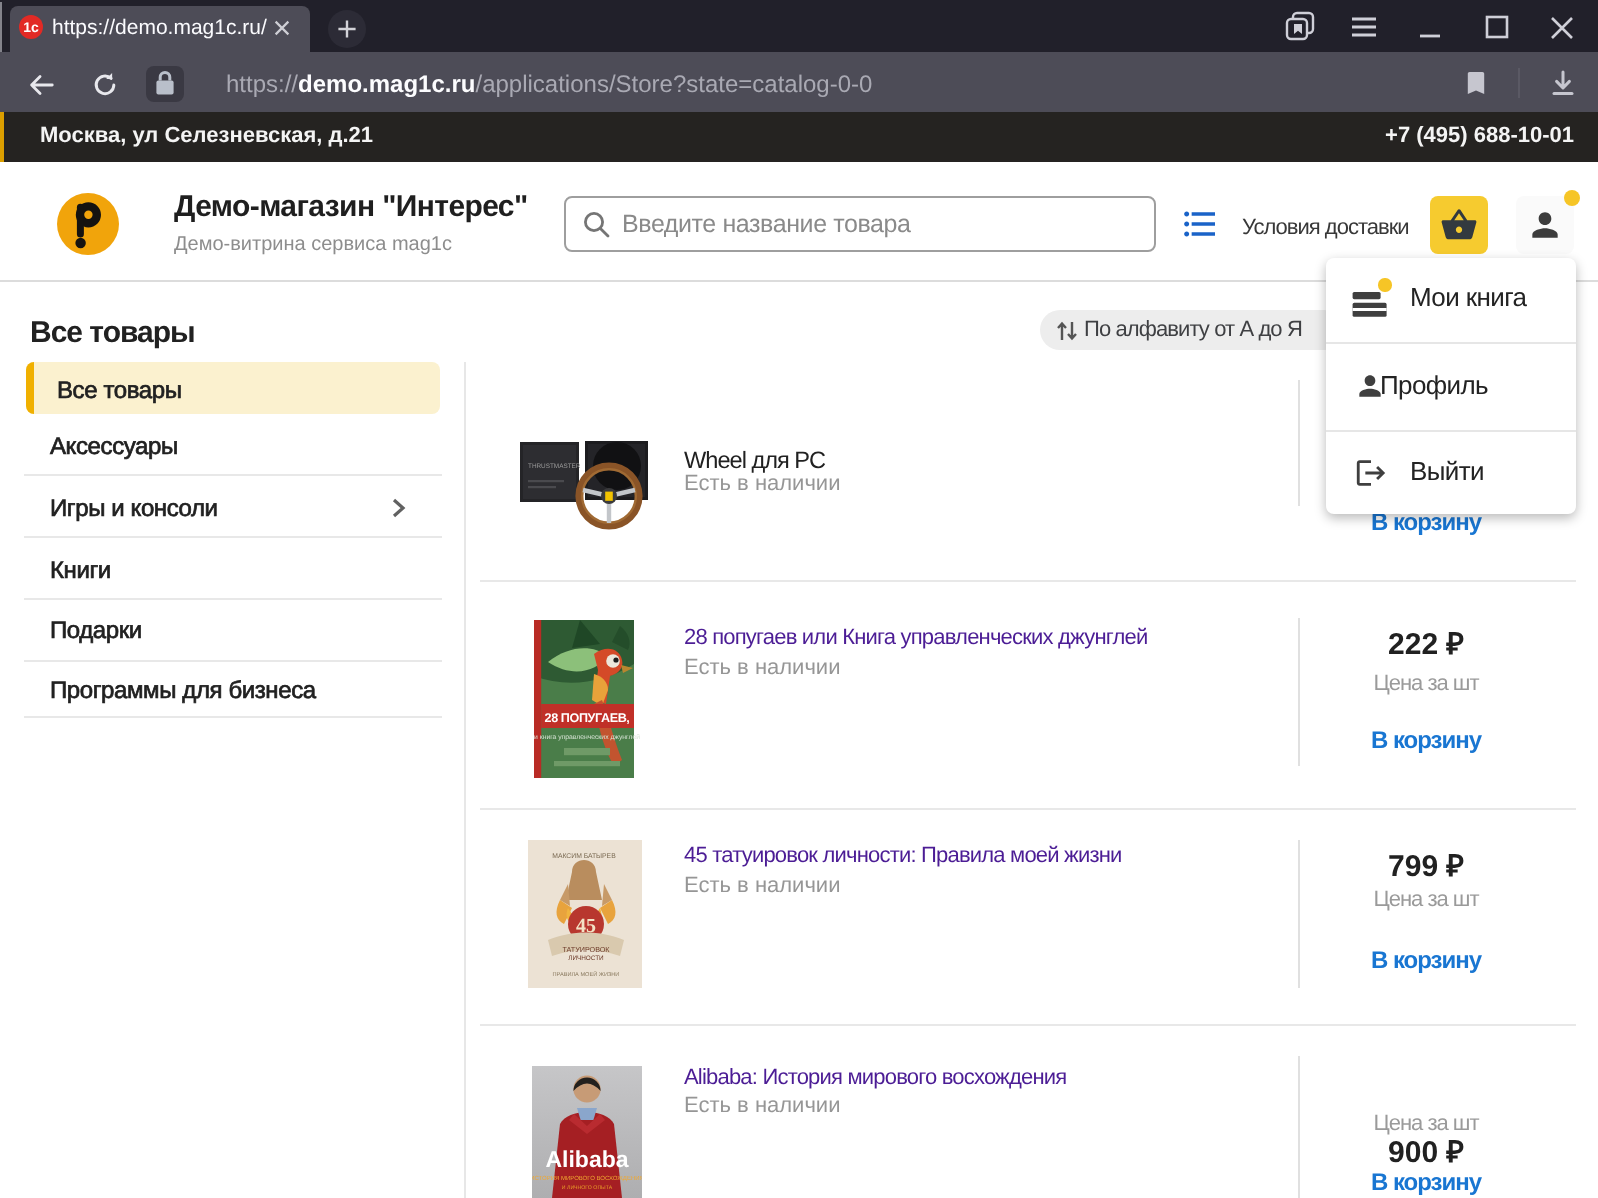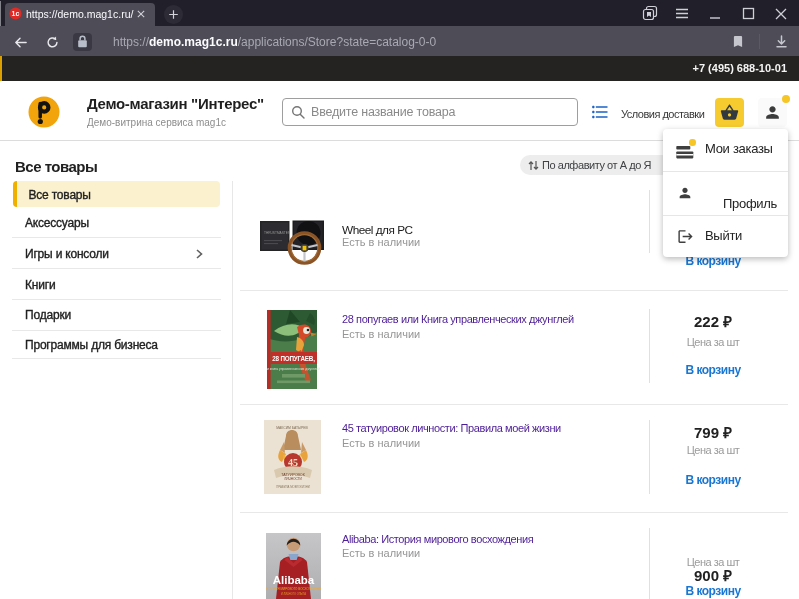--- a/index.html
+++ b/index.html
@@ -67,20 +67,21 @@
 <svg class="abs" style="left:731px;top:34px;" width="14" height="15" viewBox="0 0 14 15">
   <path d="M11 2 H3.8 c-0.5 0-0.9 0.4-0.9 0.9 V13 l4.1-1.8 4.1 1.8 V2.9 c0-0.5-0.4-0.9-0.9-0.9z" fill="#c6c6cf"></path>
 </svg>
 <div class="abs" style="left:759px;top:34px;width:1px;height:15px;background:#5a5964;"></div>
 <svg class="abs" style="left:774px;top:34px;" width="15" height="15" viewBox="0 0 15 15">
   <path d="M7.5 2 V9.5 M4.3 6.7 L7.5 10 l3.2-3.3" fill="none" stroke="#c6c6cf" stroke-width="1.5" stroke-linecap="round" stroke-linejoin="round"></path>
   <path d="M3 12.7 H12" stroke="#c6c6cf" stroke-width="1.5" stroke-linecap="round"></path>
 </svg>
 
 <div class="abs" style="left:0;top:56px;width:799px;height:25px;background:#252321;"></div>
+<div class="abs" style="left:20px;top:62px;font-size:11px;font-weight:bold;color:#f4f4f4;">Москва, ул Селезневская, д.21</div>
 <div class="abs" style="right:12px;top:62px;font-size:11px;font-weight:bold;color:#f4f4f4;">+7 (495) 688-10-01</div>
 <div class="abs" style="left:0;top:56px;width:2px;height:30px;background:#dc9f00;"></div>
 
 <div class="abs" style="left:0;top:81px;width:799px;height:60px;background:#fff;border-bottom:1px solid #dcdcdc;"></div>
 <svg class="abs" style="left:28px;top:96px;" width="32" height="32" viewBox="0 0 32 32">
   <circle cx="16" cy="16" r="15.5" fill="#f1a40b"></circle>
   <circle cx="16.2" cy="11.4" r="4.2" fill="none" stroke="#151310" stroke-width="4.2"></circle>
   <path d="M10.6 14.2 L14.2 17.4 L9.8 18.6 Z" fill="#f1a40b"></path>
   <path d="M12.2 7.6 V21" stroke="#151310" stroke-width="3.5" stroke-linecap="round"></path>
   <circle cx="12.3" cy="25.5" r="2.6" fill="#151310"></circle>
@@ -231,23 +232,23 @@
 
 <div class="abs" style="left:663px;top:128.5px;width:125px;height:128px;background:#fff;border-radius:4px;box-shadow:0 2px 6px rgba(0,0,0,0.28);"></div>
 <div class="abs" style="left:663px;top:171px;width:125px;height:1px;background:#e6e6e6;"></div>
 <div class="abs" style="left:663px;top:214.5px;width:125px;height:1px;background:#e6e6e6;"></div>
 <svg class="abs" style="left:676px;top:144.5px;" width="18" height="14" viewBox="0 0 18 14">
   <rect x="0.3" y="1" width="14" height="3.6" rx="0.8" fill="#3f3f3f"></rect>
   <rect x="0.3" y="6.4" width="17" height="7" rx="0.8" fill="#3f3f3f"></rect>
   <rect x="0.3" y="9" width="17" height="1.5" fill="#fff"></rect>
 </svg>
 <div class="abs" style="left:689px;top:139.3px;width:6.5px;height:6.5px;border-radius:50%;background:#f6c526;"></div>
-<div class="abs ddt" style="left:705px;top:141px;">Мои заказы</div>
+<div class="abs ddt" style="left:705px;top:141px;">Мои книга</div>
 <svg class="abs" style="left:677px;top:185px;" width="16" height="16" viewBox="0 0 24 24">
   <path d="M12 12c2.21 0 4-1.79 4-4s-1.79-4-4-4-4 1.79-4 4 1.79 4 4 4zm0 2c-2.67 0-8 1.34-8 4v2h16v-2c0-2.66-5.33-4-8-4z" fill="#3f3f3f"></path>
 </svg>
-<div class="abs ddt" style="left:723px;top:184.5px;margin-top:11px;">Профиль</div>
+<div class="abs ddt" style="left:690px;top:184.5px;">Профиль</div>
 <svg class="abs" style="left:677px;top:228px;" width="17" height="17" viewBox="0 0 24 24">
   <path d="M17 7l-1.41 1.41L18.17 11H8v2h10.17l-2.58 2.58L17 17l5-5zM4 5h8V3H4c-1.1 0-2 .9-2 2v14c0 1.1.9 2 2 2h8v-2H4V5z" fill="#3f3f3f"></path>
 </svg>
 <div class="abs ddt" style="left:705px;top:228px;">Выйти</div>
 
 </div>
 
 </body></html>

